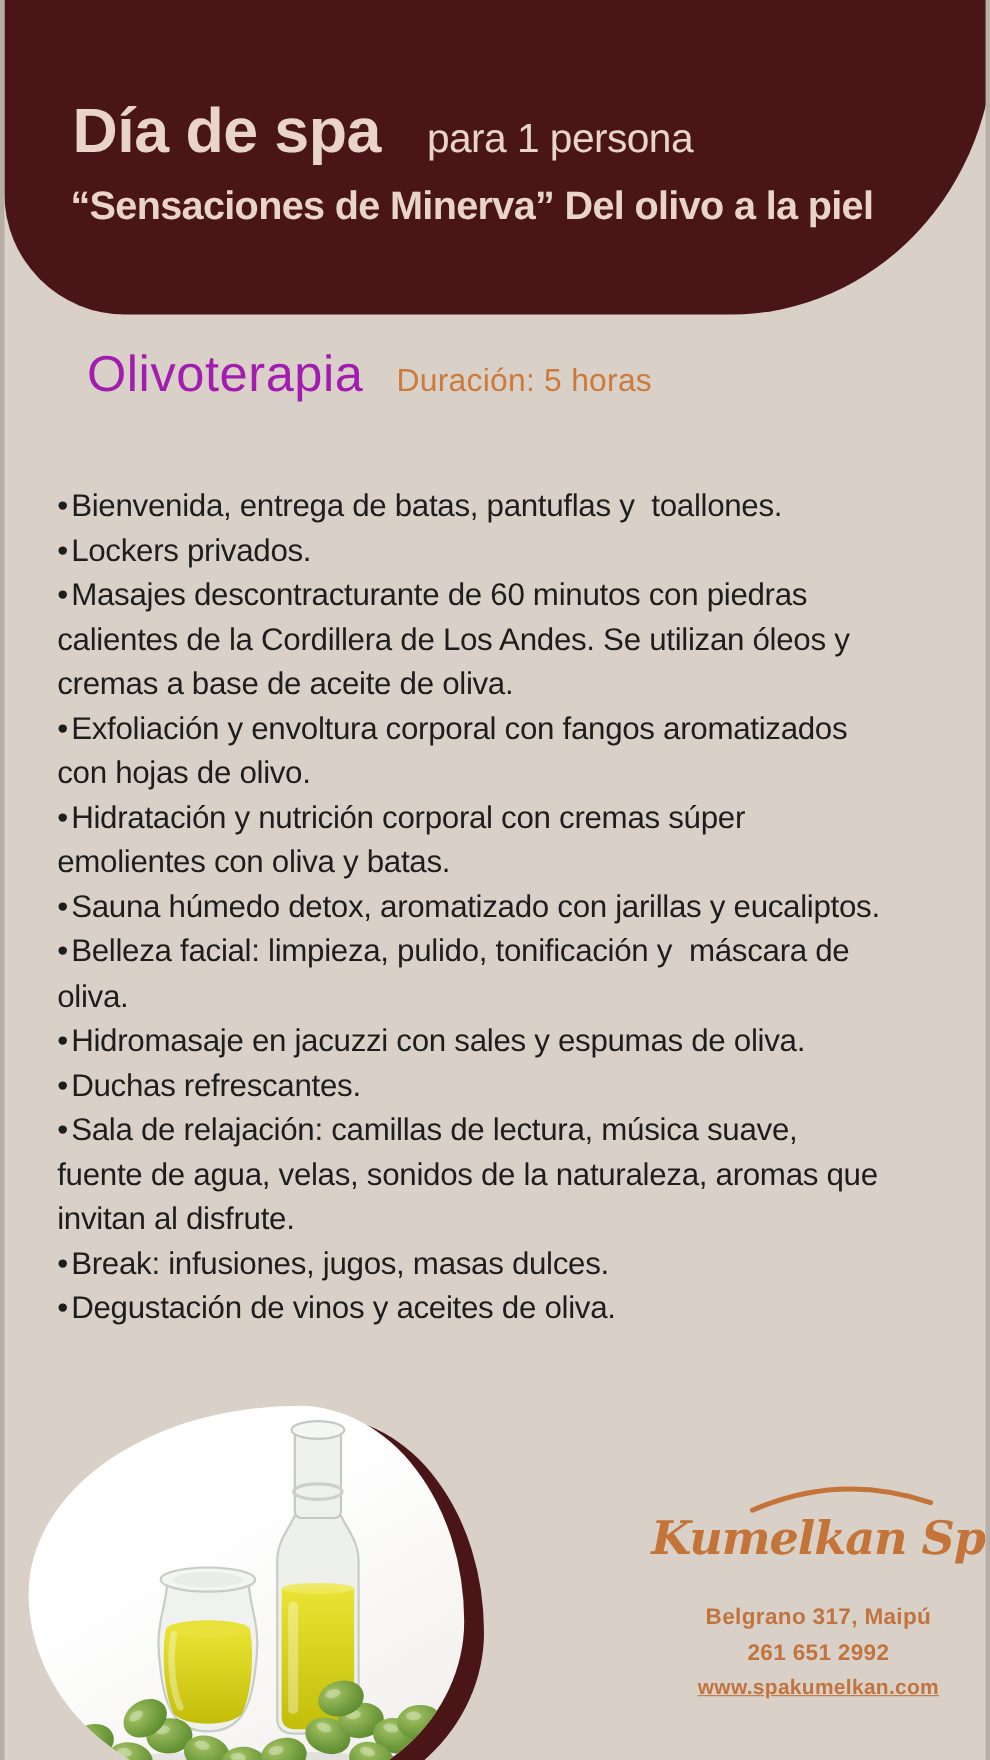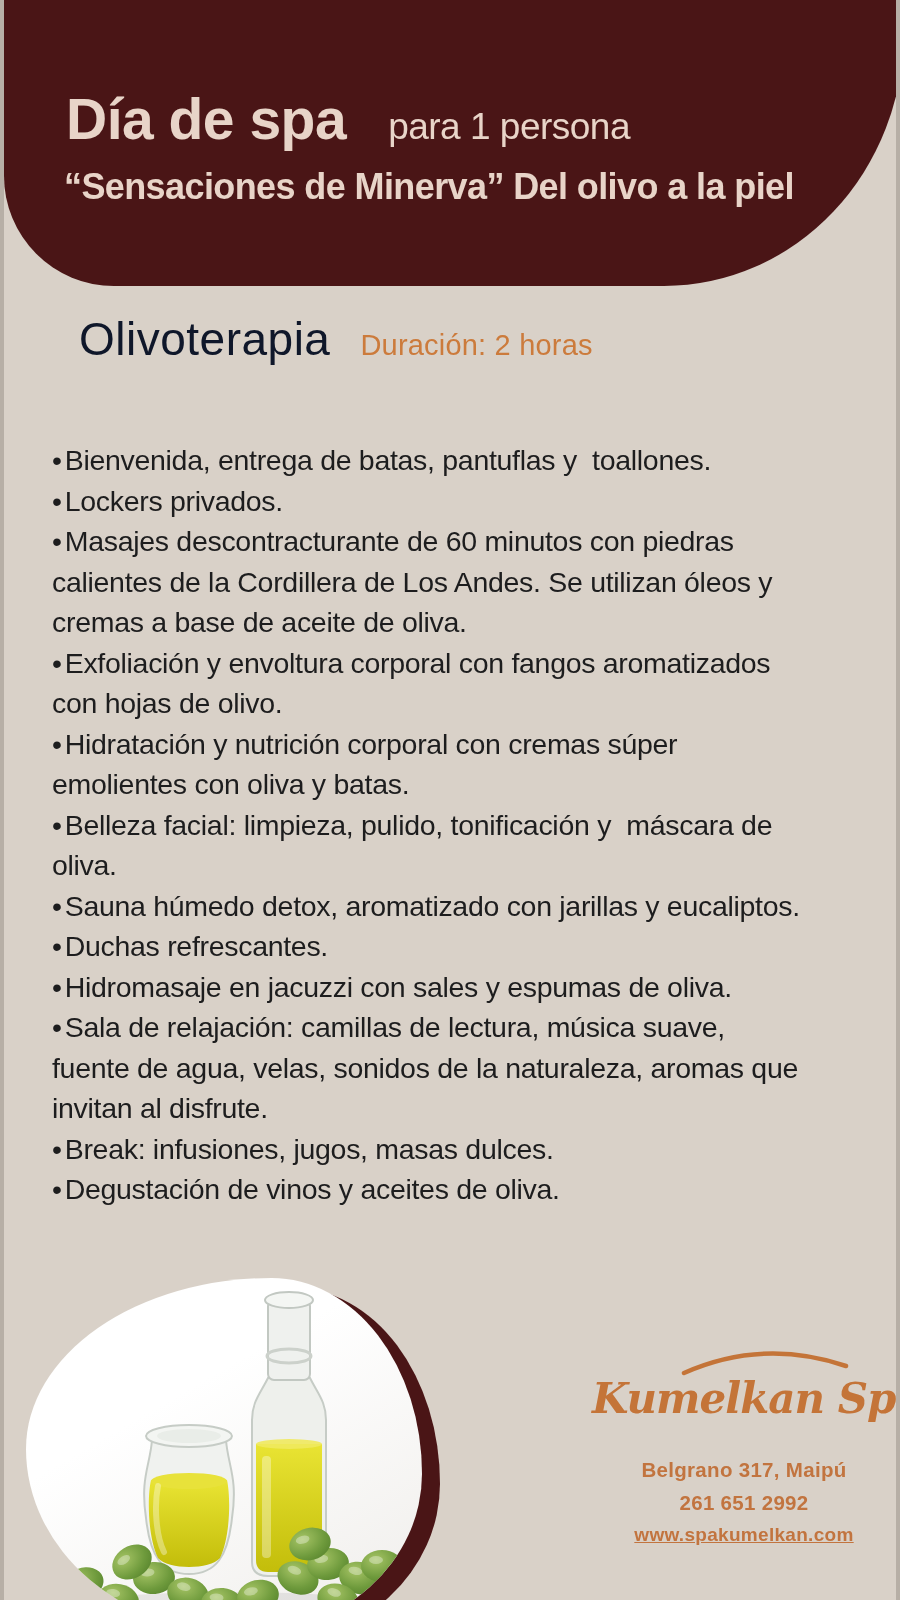--- a/index.html
+++ b/index.html
@@ -23,21 +23,21 @@
     background:var(--maroon);
     border-radius:0 0 240px 110px / 0 0 255px 110px;
     color:var(--hero-text);
   }
   .hero-title-row{position:absolute;left:62px;top:86px;display:flex;align-items:baseline;gap:42px;white-space:nowrap;}
   .hero-title{margin:0;font-size:57px;font-weight:bold;letter-spacing:-0.5px;}
   .hero-suffix{font-size:37px;font-weight:normal;letter-spacing:-0.5px;}
   .hero-subtitle{position:absolute;left:60px;top:166px;margin:0;font-size:36px;font-weight:bold;letter-spacing:-0.6px;white-space:nowrap;text-align:center;}
   
   .therapy-row{position:absolute;left:75px;top:312px;display:flex;align-items:baseline;gap:30px;white-space:nowrap;}
-  .therapy-title{margin:0;font-size:46px;font-weight:normal;color:#0f172a;letter-spacing:0.5px;}
+  .therapy-title{margin:0;font-size:46px;font-weight:normal;color:#a21caf;letter-spacing:0.5px;}
   .duration{font-size:29px;color:var(--accent);letter-spacing:0.2px;}
   
   .services{
     position:absolute;left:48px;top:440px;width:832px;margin:0;padding:0;list-style:none;
     font-size:28.5px;line-height:40.5px;color:var(--ink);letter-spacing:-0.3px;
   }
   .svc-text{white-space:pre-wrap;text-align:center;}
   .svc::before{content:"\2022";margin-right:3px;}
   
   .photo-wrap{position:absolute;left:22px;top:1278px;width:414px;height:368px;}
@@ -72,39 +72,39 @@
   <header class="hero">
     <div class="hero-title-row">
       <h1 class="hero-title">Día de spa</h1>
       <span class="hero-suffix">para 1 persona</span>
     </div>
     <h2 class="hero-subtitle">“Sensaciones de Minerva” Del olivo a la piel</h2>
   </header>
 
   <section class="therapy-row">
     <h3 class="therapy-title">Olivoterapia</h3>
-    <span class="duration">Duración: 2 horas</span>
+    <span class="duration">Duración: 5 horas</span>
   </section>
 
   <ul class="services">
 
   <li class="svc"><span class="svc-text">Bienvenida, entrega de batas, pantuflas y  toallones.</span></li>
       <li class="svc"><span class="svc-text">Lockers privados.</span></li>
       <li class="svc"><span class="svc-text">Masajes descontracturante de 60 minutos con piedras
 calientes de la Cordillera de Los Andes. Se utilizan óleos y
 cremas a base de aceite de oliva.</span></li>
       <li class="svc"><span class="svc-text">Exfoliación y envoltura corporal con fangos aromatizados
 con hojas de olivo.</span></li>
       <li class="svc"><span class="svc-text">Hidratación y nutrición corporal con cremas súper
 emolientes con oliva y batas.</span></li>
+      <li class="svc"><span class="svc-text">Sauna húmedo detox, aromatizado con jarillas y eucaliptos.</span></li>
       <li class="svc"><span class="svc-text">Belleza facial: limpieza, pulido, tonificación y  máscara de
 oliva.</span></li>
-      <li class="svc"><span class="svc-text">Sauna húmedo detox, aromatizado con jarillas y eucaliptos.</span></li>
+      <li class="svc"><span class="svc-text">Hidromasaje en jacuzzi con sales y espumas de oliva.</span></li>
       <li class="svc"><span class="svc-text">Duchas refrescantes.</span></li>
-      <li class="svc"><span class="svc-text">Hidromasaje en jacuzzi con sales y espumas de oliva.</span></li>
       <li class="svc"><span class="svc-text">Sala de relajación: camillas de lectura, música suave,
 fuente de agua, velas, sonidos de la naturaleza, aromas que
 invitan al disfrute.</span></li>
       <li class="svc"><span class="svc-text">Break: infusiones, jugos, masas dulces.</span></li>
       <li class="svc"><span class="svc-text">Degustación de vinos y aceites de oliva.</span></li>
     </ul>
 
   <div class="photo-wrap">
     <div class="blob-maroon"></div>
     <div class="blob-white">

